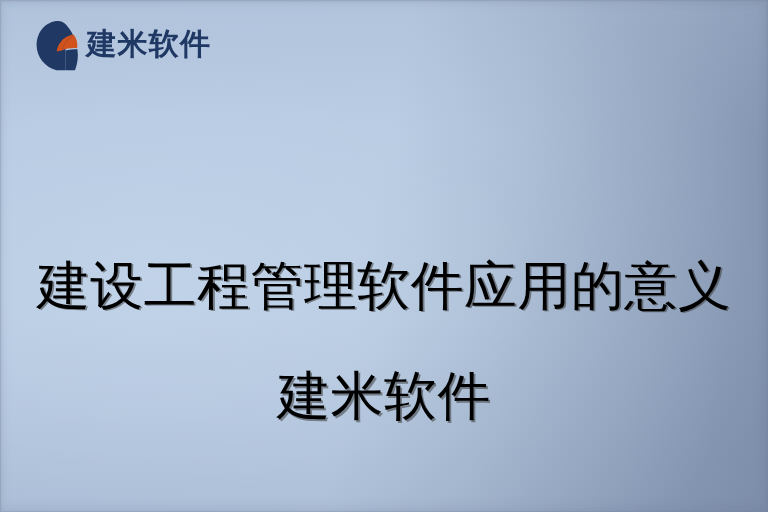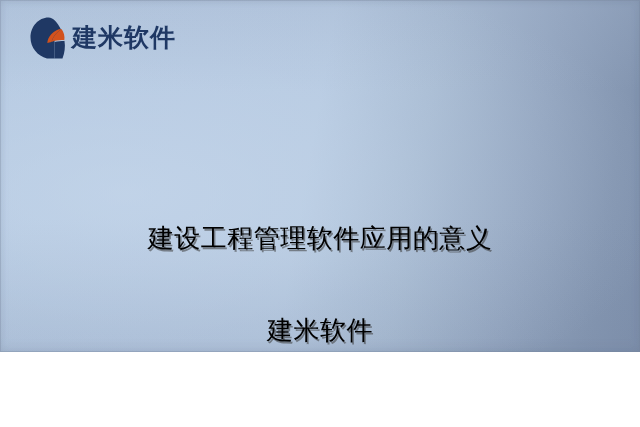--- a/index.html
+++ b/index.html
@@ -4,21 +4,21 @@
 <style>
   html, body {
     margin: 0;
     padding: 0;
     background: #ffffff;
   }
 
   #banner {
     position: relative;
     width: 640px;
-    height: 352px;
+    height: 427px;
     overflow: hidden;
     font-family: "Liberation Sans", sans-serif;
     
     background-color: #b9cce3;
   }
 
   
   .bg-layer {
     position: absolute;
     inset: 0;
@@ -80,21 +80,21 @@
   }
 
   
   .headline {
     position: absolute;
     left: 0;
     right: 0;
     top: 170px;
     text-align: center;
     font-family: "Liberation Serif", "DejaVu Serif", serif;
-    font-size: 26px;
+    font-size: 44px;
     line-height: 46px;
     letter-spacing: 0.5px;
     color: #000000;
     text-shadow: 1.5px 1.5px 0 rgba(60,60,60,0.55);
     white-space: pre-line;
   }
 </style>
 </head>
 <body>
 

